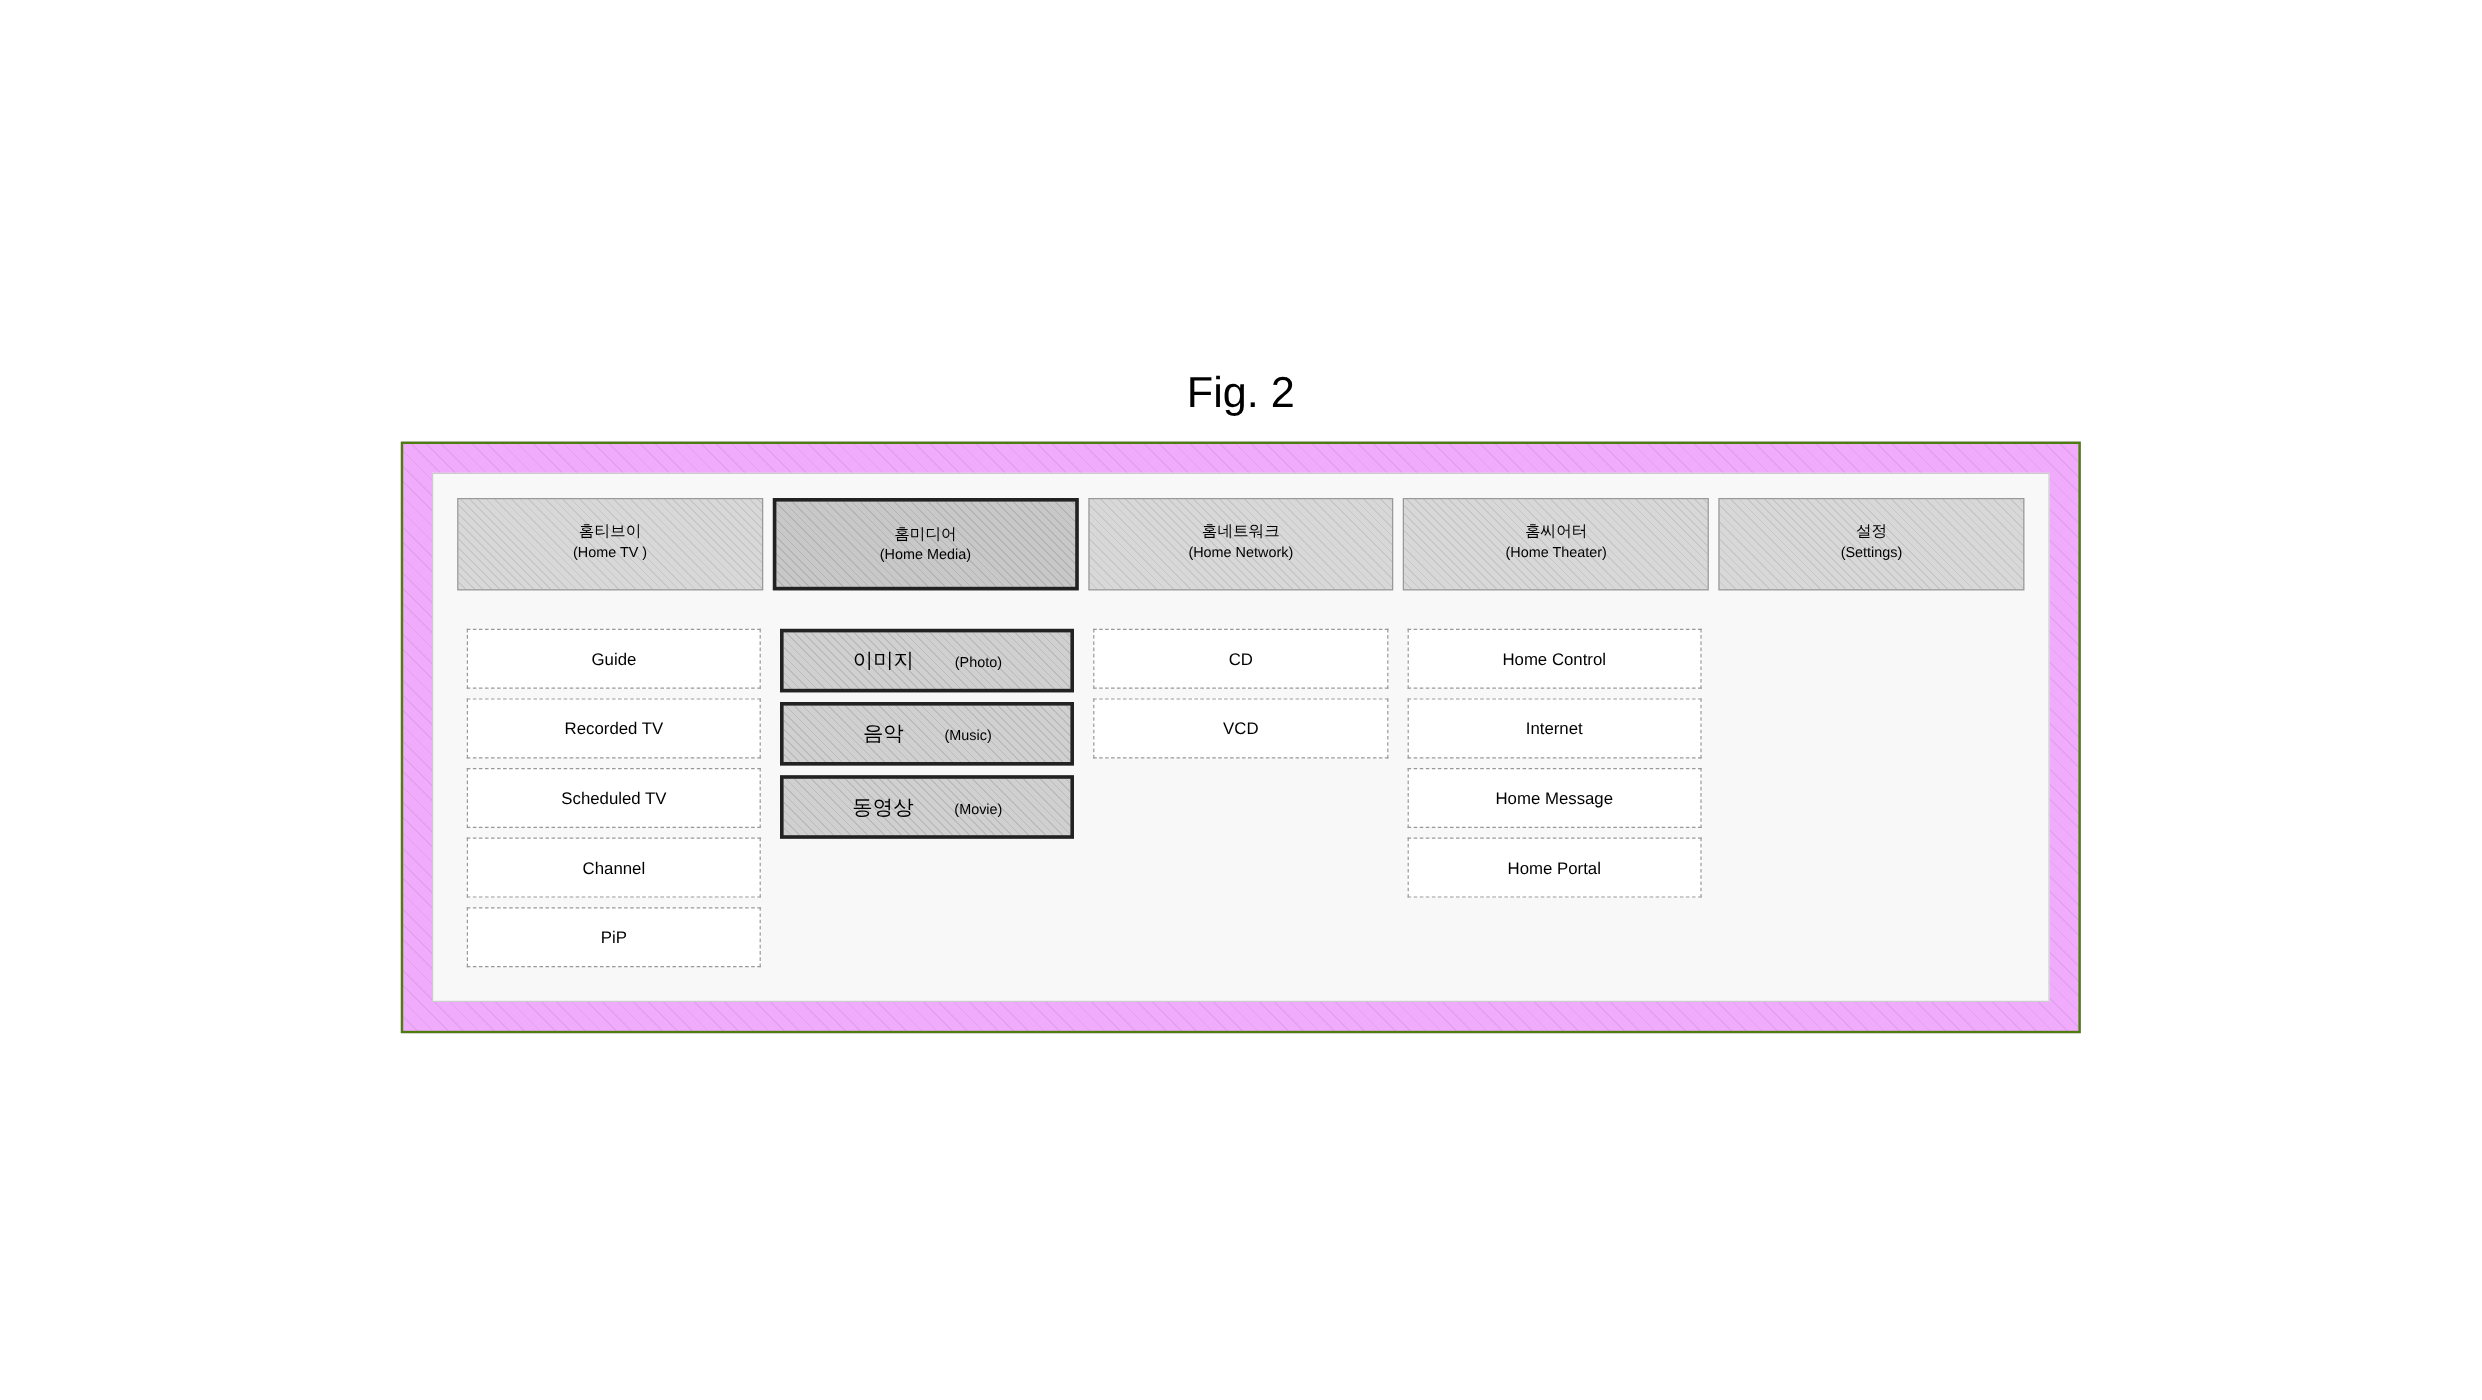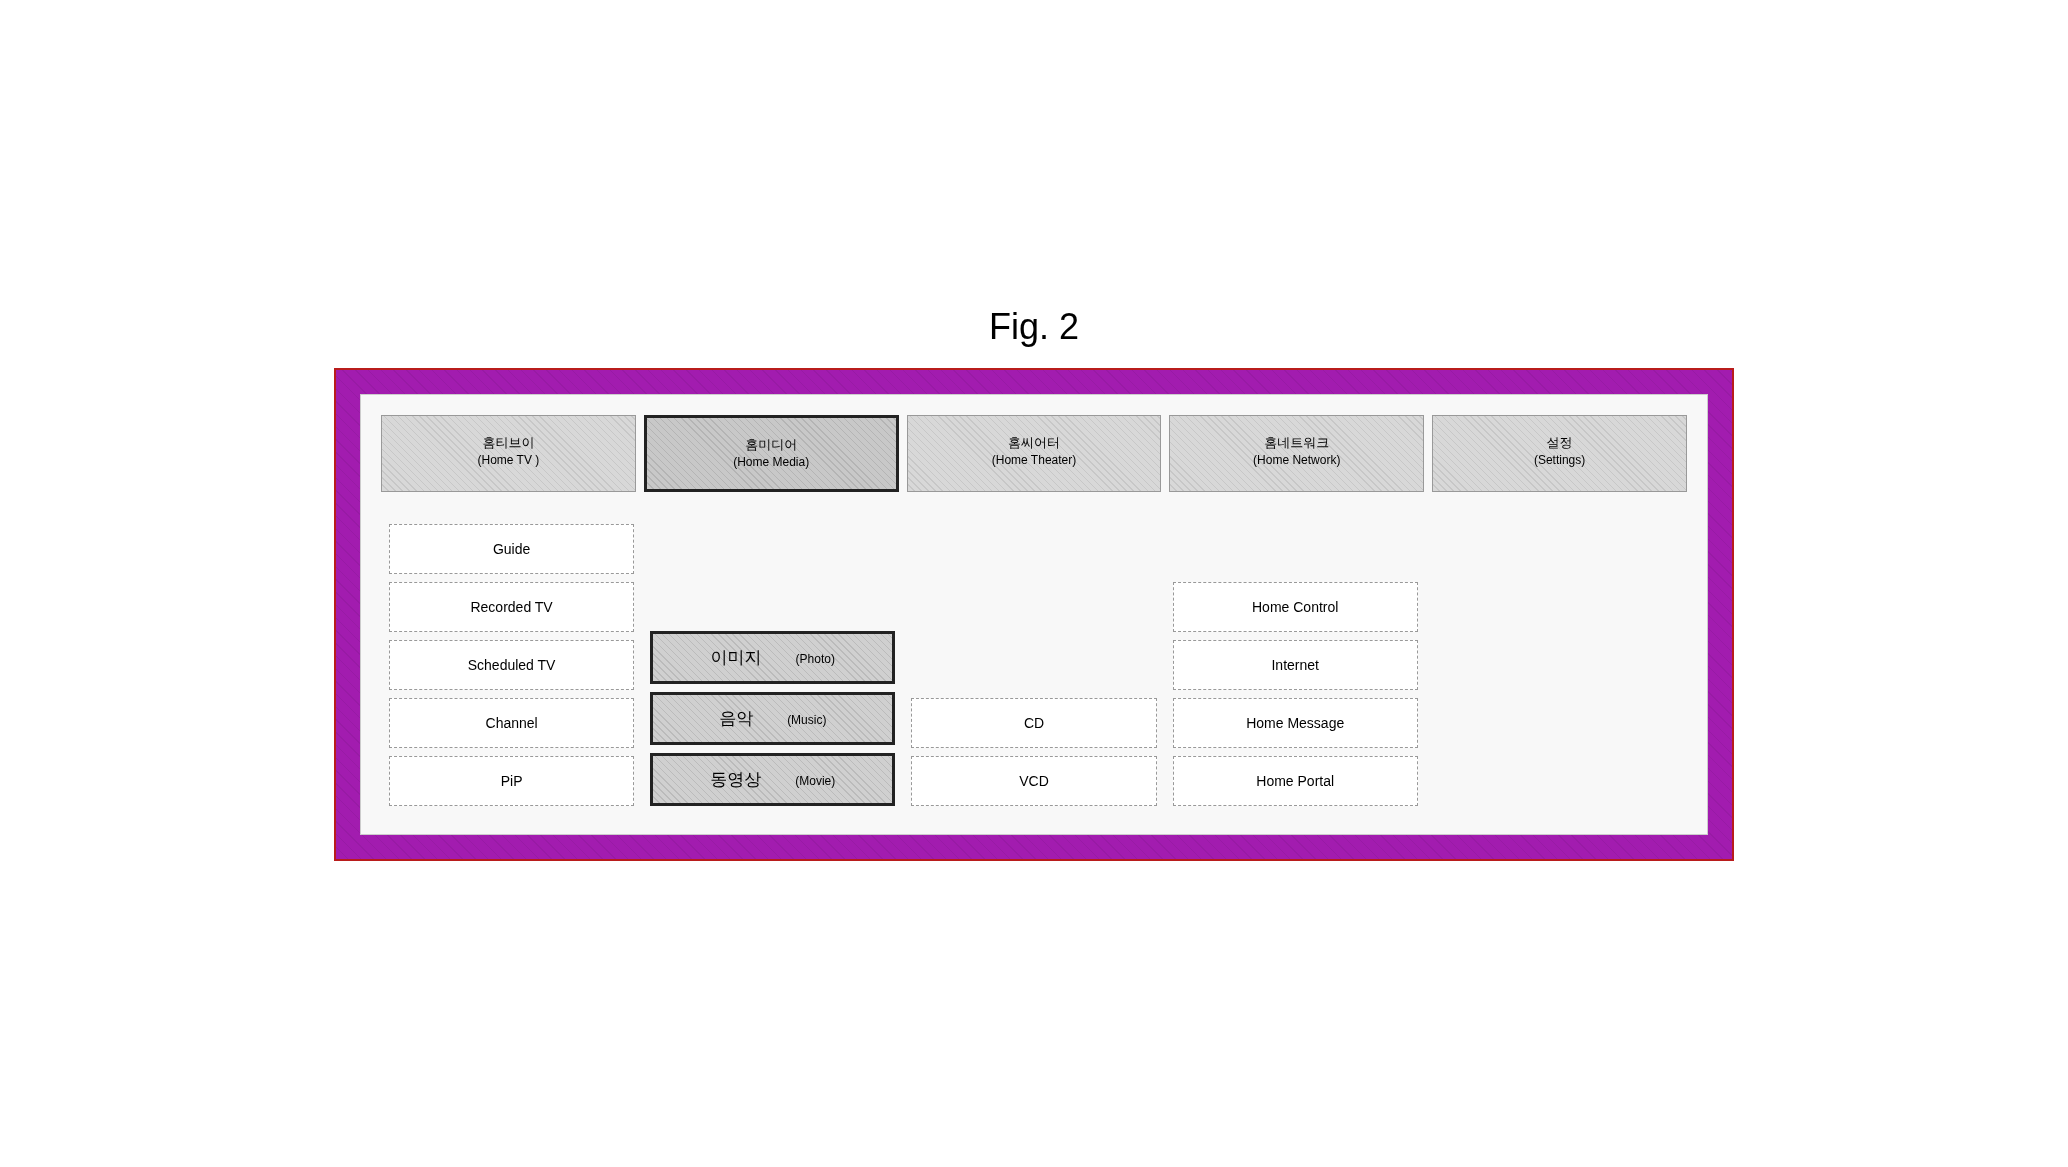--- a/index.html
+++ b/index.html
@@ -21,22 +21,22 @@
 
     .fig-title {
       text-align: center;
       font-size: 36px;
       font-weight: normal;
       margin-bottom: 20px;
       font-family: Arial, sans-serif;
     }
 
     .main-frame {
-      border: 2px solid #b91c1c;
-      background: #a21caf;
+      border: 2px solid #4d7c0f;
+      background: #f0abfc;
       padding: 24px;
       position: relative;
     }
 
     
     .main-frame::before {
       content: '';
       position: absolute;
       inset: 0;
       background-image: repeating-linear-gradient(
@@ -110,21 +110,20 @@
       display: grid;
       grid-template-columns: repeat(5, 1fr);
       gap: 0;
     }
 
     .column {
       display: flex;
       flex-direction: column;
       gap: 8px;
       padding: 8px;
-      justify-content: flex-end;
     }
 
     .menu-item {
       border: 1px dashed #999;
       background: #ffffff;
       padding: 12px 8px;
       text-align: center;
       font-size: 14px;
       cursor: pointer;
       min-height: 50px;
@@ -166,26 +165,26 @@
       <div class="nav-row">
         <div class="nav-item">
           <span class="korean">홈티브이</span>
           <span class="english">(Home TV )</span>
         </div>
         <div class="nav-item active">
           <span class="korean">홈미디어</span>
           <span class="english">(Home Media)</span>
         </div>
         <div class="nav-item">
+          <span class="korean">홈네트워크</span>
+          <span class="english">(Home Network)</span>
+        </div>
+        <div class="nav-item">
           <span class="korean">홈씨어터</span>
           <span class="english">(Home Theater)</span>
-        </div>
-        <div class="nav-item">
-          <span class="korean">홈네트워크</span>
-          <span class="english">(Home Network)</span>
         </div>
         <div class="nav-item">
           <span class="korean">설정</span>
           <span class="english">(Settings)</span>
         </div>
       </div>
 
       <div class="content-grid">
 
         <div class="column">

